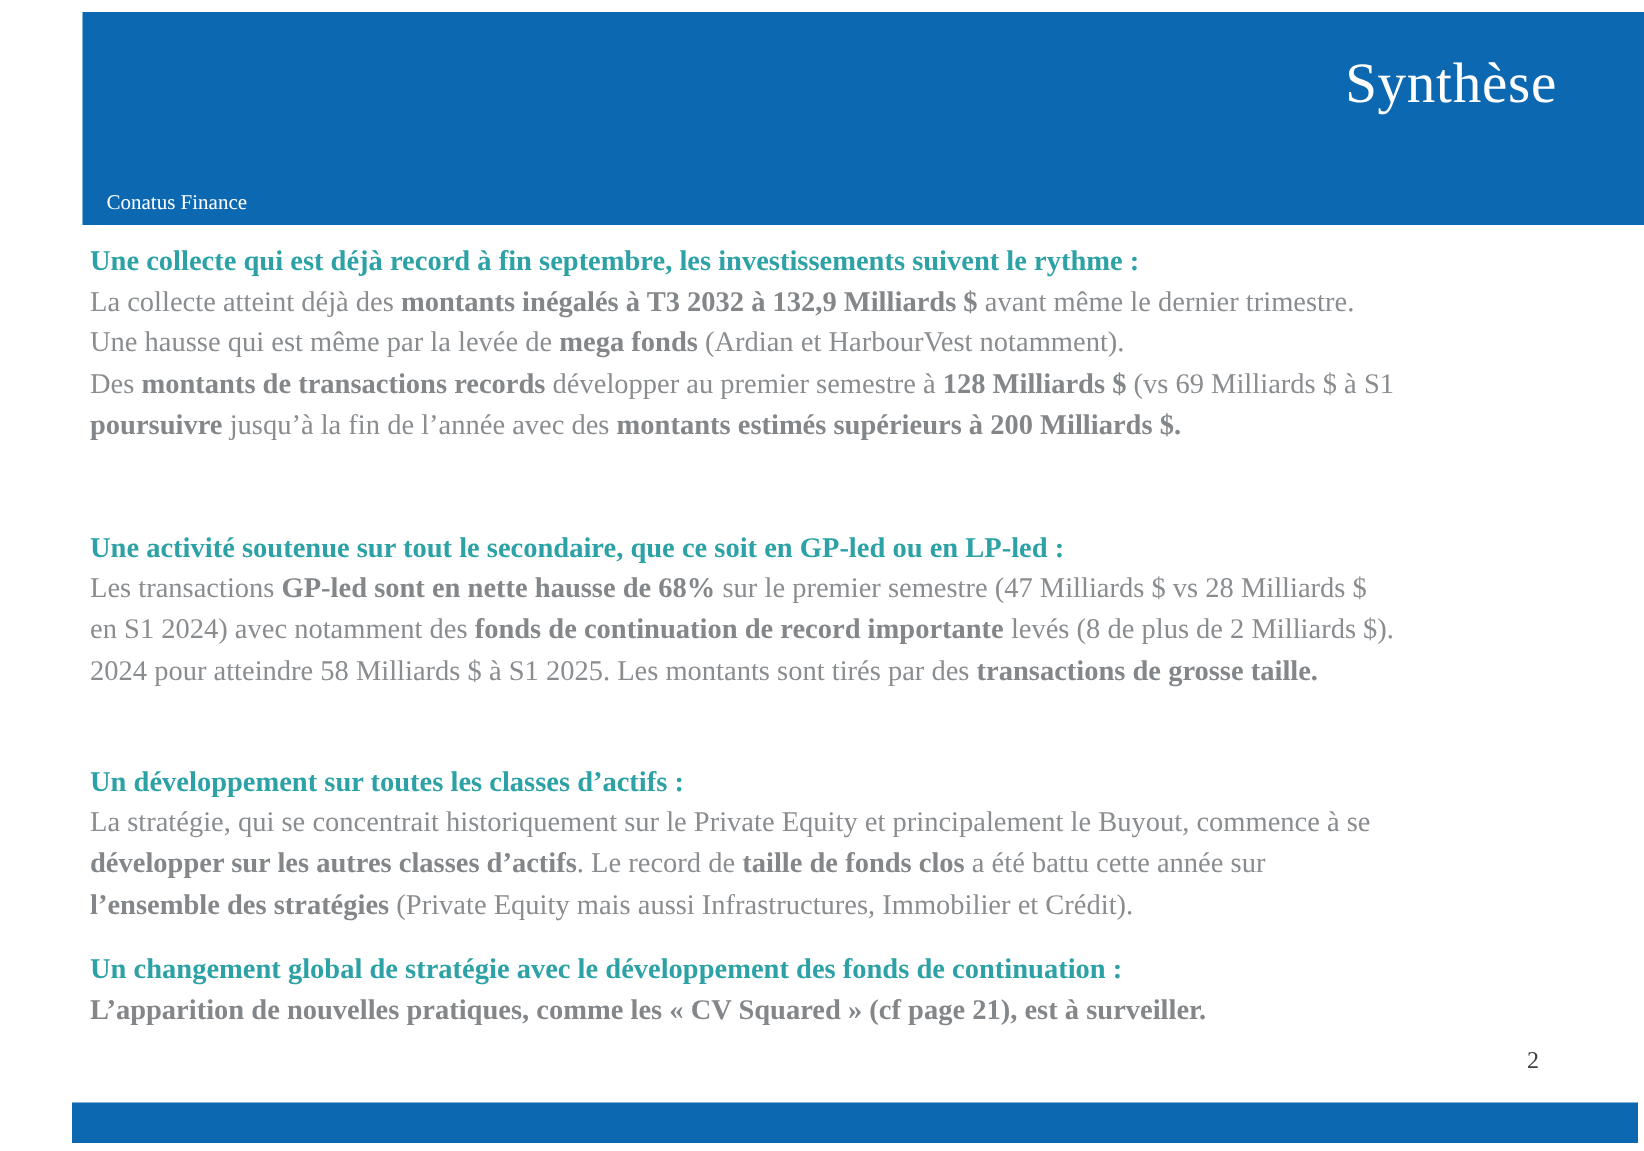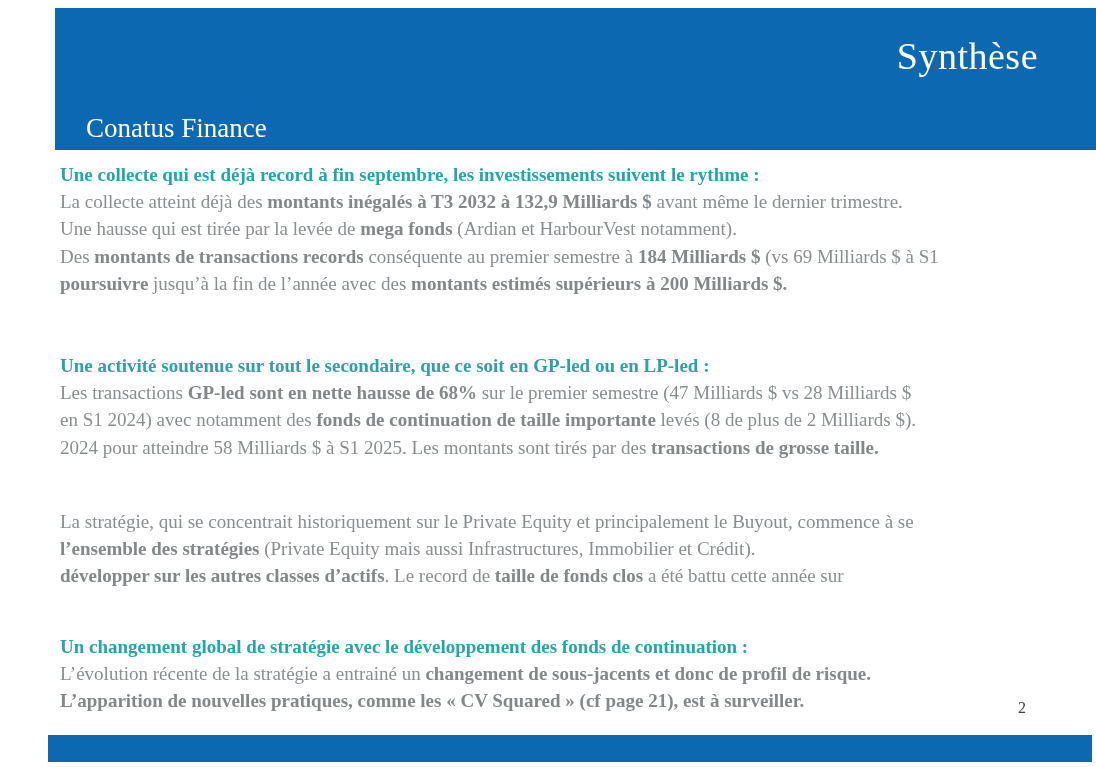--- a/index.html
+++ b/index.html
@@ -10,22 +10,22 @@
   
   #header-band{
     position:absolute;left:55px;top:8px;width:1041px;height:142px;
     background:var(--band-blue,#0b68b1);
   }
   #slide-title{
     position:absolute;top:26px;right:58px;
     color:#ffffff;font-size:38px;font-weight:normal;letter-spacing:.5px;
   }
   #brand-name{
-    position:absolute;left:31px;bottom:6px;
-    color:#ffffff;font-size:27px;font-weight:normal;
+    position:absolute;left:16px;bottom:6px;
+    color:#ffffff;font-size:14px;font-weight:normal;
   }
   
   .section{
     position:absolute;left:60px;width:1000px;
     font-size:19px;line-height:27.2px;color:var(--body-gray,#8a8d90);
   }
   .section .heading{
     color:var(--heading-teal,#2da2a6);font-weight:bold;white-space:nowrap;
   }
   .section .line{white-space:nowrap;}
@@ -49,38 +49,38 @@
 
   <div id="header-band">
     <div id="slide-title">Synthèse</div>
     <div id="brand-name">Conatus Finance</div>
   </div>
 
   <div id="content">
       <div class="section s0">
         <div class="heading">Une collecte qui est déjà record à fin septembre, les investissements suivent le rythme :</div>
         <div class="line"><span>La collecte atteint déjà des </span><span class="b">montants inégalés à T3 2032 à 132,9 Milliards $</span><span> avant même le dernier trimestre.</span></div>
-        <div class="line"><span>Une hausse qui est tirée par la levée de </span><span class="b">mega fonds</span><span> (Ardian et HarbourVest notamment).</span></div>
-        <div class="line"><span>Des </span><span class="b">montants de transactions records</span><span> conséquente au premier semestre à </span><span class="b">184 Milliards $</span><span> (vs 69 Milliards $ à S1</span></div>
+        <div class="line"><span>Une hausse qui est même par la levée de </span><span class="b">mega fonds</span><span> (Ardian et HarbourVest notamment).</span></div>
+        <div class="line"><span>Des </span><span class="b">montants de transactions records</span><span> développer au premier semestre à </span><span class="b">128 Milliards $</span><span> (vs 69 Milliards $ à S1</span></div>
         <div class="line"><span class="b">poursuivre</span><span> jusqu’à la fin de l’année avec des </span><span class="b">montants estimés supérieurs à 200 Milliards $.</span></div>
       </div>
       <div class="section s1">
         <div class="heading">Une activité soutenue sur tout le secondaire, que ce soit en GP-led ou en LP-led :</div>
         <div class="line"><span>Les transactions </span><span class="b">GP-led sont en nette hausse de 68%</span><span> sur le premier semestre (47 Milliards $ vs 28 Milliards $</span></div>
-        <div class="line"><span>en S1 2024) avec notamment des </span><span class="b">fonds de continuation de taille importante</span><span> levés (8 de plus de 2 Milliards $).</span></div>
+        <div class="line"><span>en S1 2024) avec notamment des </span><span class="b">fonds de continuation de record importante</span><span> levés (8 de plus de 2 Milliards $).</span></div>
         <div class="line"><span>2024 pour atteindre 58 Milliards $ à S1 2025. Les montants sont tirés par des </span><span class="b">transactions de grosse taille.</span></div>
       </div>
       <div class="section s2">
+        <div class="heading">Un développement sur toutes les classes d’actifs :</div>
         <div class="line"><span>La stratégie, qui se concentrait historiquement sur le Private Equity et principalement le Buyout, commence à se</span></div>
+        <div class="line"><span class="b">développer sur les autres classes d’actifs</span><span>. Le record de </span><span class="b">taille de fonds clos</span><span> a été battu cette année sur</span></div>
         <div class="line"><span class="b">l’ensemble des stratégies</span><span> (Private Equity mais aussi Infrastructures, Immobilier et Crédit).</span></div>
-        <div class="line"><span class="b">développer sur les autres classes d’actifs</span><span>. Le record de </span><span class="b">taille de fonds clos</span><span> a été battu cette année sur</span></div>
       </div>
       <div class="section s3">
         <div class="heading">Un changement global de stratégie avec le développement des fonds de continuation :</div>
-        <div class="line"><span>L’évolution récente de la stratégie a entrainé un </span><span class="b">changement de sous-jacents et donc de profil de risque.</span></div>
         <div class="line"><span class="b">L’apparition de nouvelles pratiques, comme les « CV Squared » (cf  page 21), est à surveiller.</span></div>
       </div>
     </div>
 
   <div id="page-number">2</div>
 
   <div id="footer-band"></div>
 
 </div>
 

